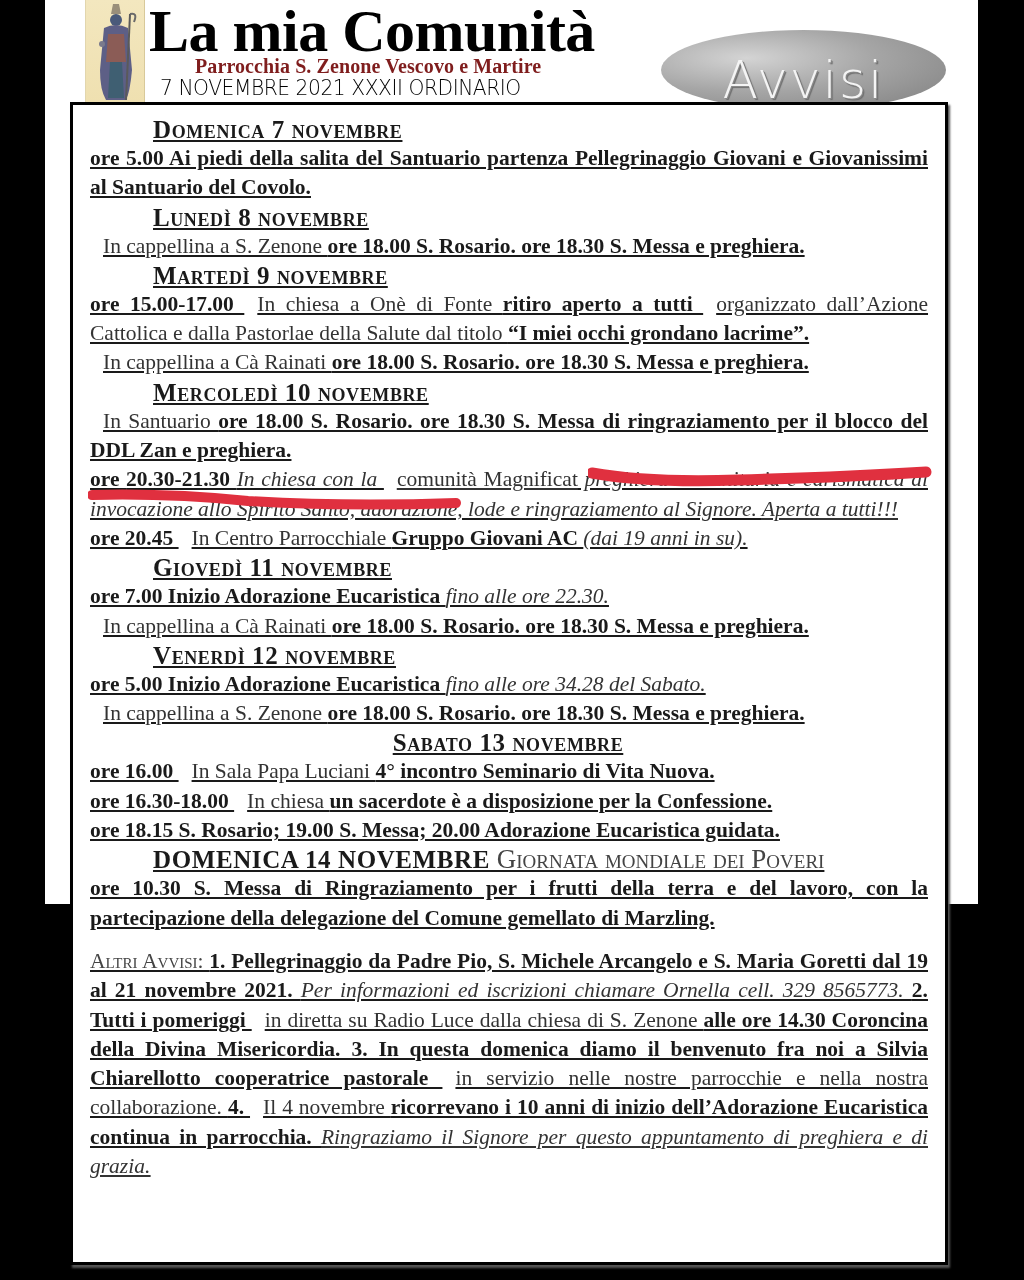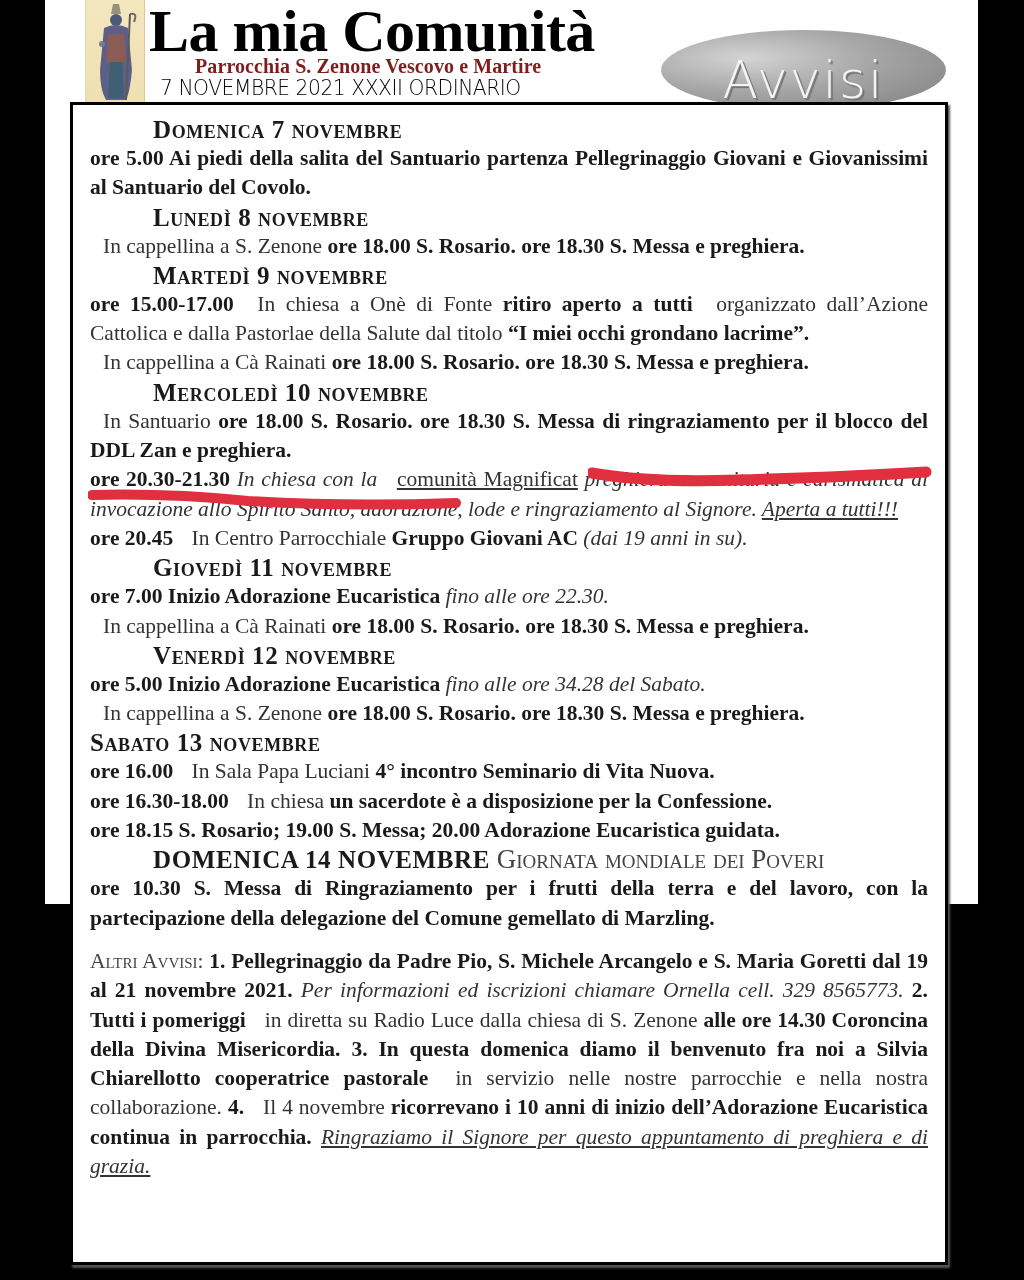--- a/index.html
+++ b/index.html
@@ -39,27 +39,27 @@
   .avvisi-oval span {
     font-family: "DejaVu Sans", sans-serif; font-size: 52px; color: #f4f4f4; font-weight: 200;
     letter-spacing: 2px; text-shadow: 1px 1px 0 #8a8a8a, 2px 2px 1px #6f6f6f; margin-top: -6px;
   }
   
   .frame {
     position: absolute; left: 25px; top: 102px; width: 872px; height: 1157px;
     border: 3px solid #000; box-shadow: 2px 3px 2px #555; background: #fff;
   }
   .content {
-    position: absolute; left: 17px; top: 10px; width: 838px; font-size: 21.5px; line-height: 29.3px;
+    position: absolute; left: 17px; top: 10px; width: 838px; font-size: 21.5px; line-height: 29.3px; text-decoration: underline;
   }
   .day {
     font-weight: bold; font-variant: small-caps; font-size: 25px; padding-left: 63px;
     letter-spacing: 0.6px; line-height: 29px;
   }
-  .day.right { text-align: left; padding-left: 0; padding-right: 2px; }
+  .day.right { text-align: center; padding-left: 0; padding-right: 2px; }
   .line { text-align: justify; text-align-last: left; }
   .b { font-weight: bold; }
   .n { font-weight: normal; color: #333; margin-left: 13px; }
   .i { font-style: italic; color: #333; }
   .u { text-decoration: underline; }
   .sc { font-variant: small-caps; font-weight: normal; color: #444; font-size: 27px; letter-spacing: 0; }
   .gap { height: 14px; }
   .altri { font-variant: small-caps; color: #444; }
   
   .marker { position: absolute; pointer-events: none; }

